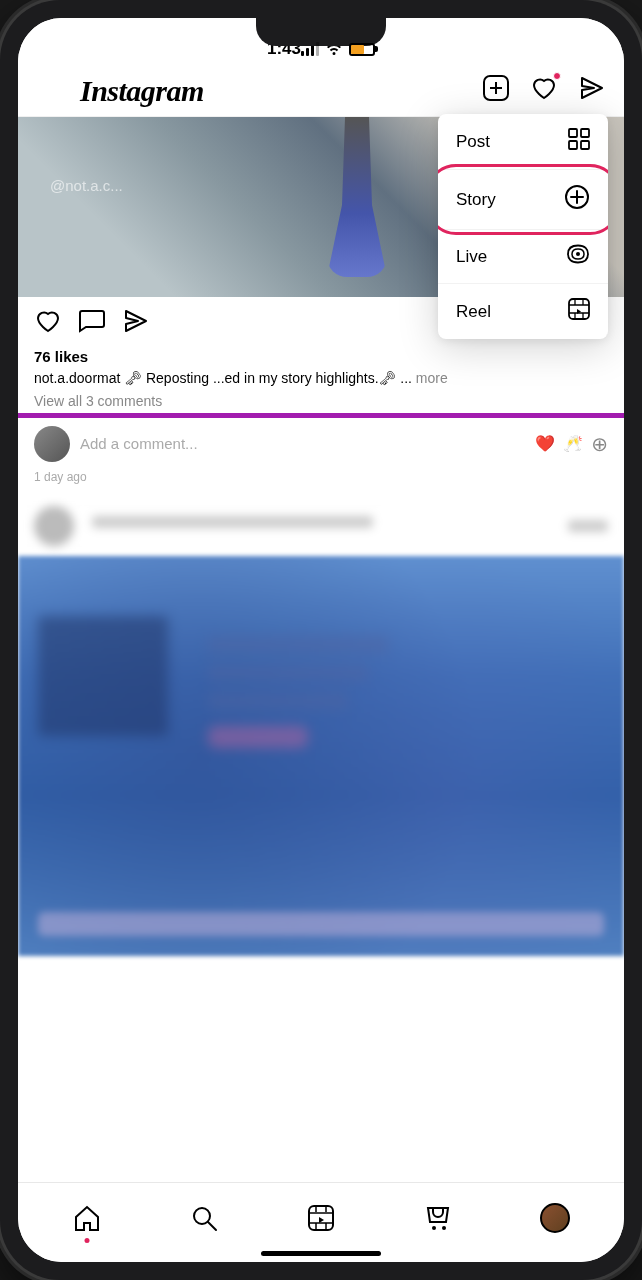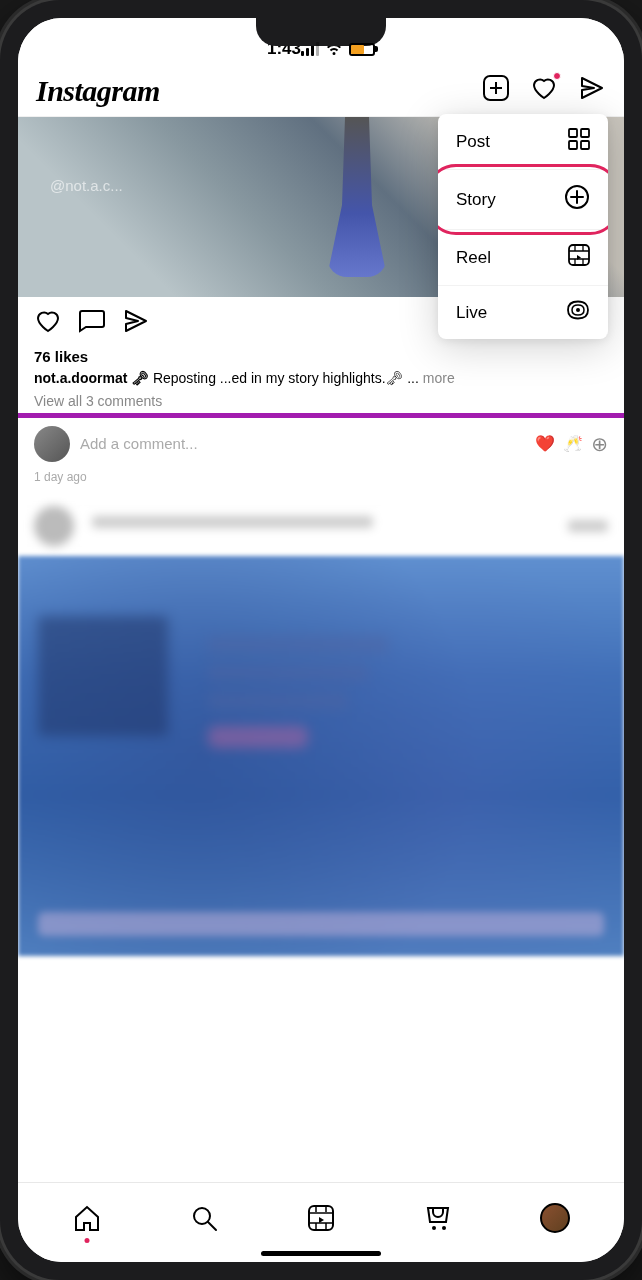--- a/index.html
+++ b/index.html
@@ -130,20 +130,21 @@
       border-bottom: 1px solid #f0f0f0;
     }
 
     .header-logo {
       font-size: 30px;
       font-family: 'Georgia', serif;
       font-style: italic;
       font-weight: 700;
       color: #000;
       letter-spacing: -0.5px;
+      margin-left: 44px;
     }
 
     .header-icons {
       display: flex;
       align-items: center;
       gap: 20px;
     }
 
     .header-icon {
       font-size: 24px;
@@ -284,21 +285,21 @@
     }
 
     .post-caption {
       padding: 0 16px 4px;
       font-size: 14px;
       color: #000;
       line-height: 1.4;
     }
 
     .post-caption .username {
-      font-weight: 700;
+      font-weight: 400;
     }
 
     .post-caption .more {
       color: #888;
     }
 
     .view-comments {
       padding: 0 16px 4px;
       font-size: 14px;
       color: #888;
@@ -662,38 +663,38 @@
           <span class="dropdown-item-icon">
             <svg width="26" height="26" viewBox="0 0 26 26" fill="none">
               <circle cx="13" cy="13" r="11" stroke="#000" stroke-width="2"></circle>
               <line x1="13" y1="7" x2="13" y2="19" stroke="#000" stroke-width="2" stroke-linecap="round"></line>
               <line x1="7" y1="13" x2="19" y2="13" stroke="#000" stroke-width="2" stroke-linecap="round"></line>
             </svg>
           </span>
         </div>
 
         <div class="dropdown-item">
+          <span class="dropdown-item-label">Live</span>
+          <span class="dropdown-item-icon">
+            <svg width="24" height="20" viewBox="0 0 24 20" fill="none">
+              <path d="M2 10 C2 5 5 1.5 12 1.5 C19 1.5 22 5 22 10 C22 15 19 18.5 12 18.5 C5 18.5 2 15 2 10z" stroke="#000" stroke-width="1.8" fill="none"></path>
+              <path d="M6 10 C6 7 8 5 12 5 C16 5 18 7 18 10 C18 13 16 15 12 15 C8 15 6 13 6 10z" stroke="#000" stroke-width="1.5" fill="none"></path>
+              <circle cx="12" cy="10" r="2" fill="#000"></circle>
+            </svg>
+          </span>
+        </div>
+
+        <div class="dropdown-item">
           <span class="dropdown-item-label">Reel</span>
           <span class="dropdown-item-icon">
             <svg width="22" height="22" viewBox="0 0 22 22" fill="none">
               <rect x="1" y="1" width="20" height="20" rx="4" stroke="#000" stroke-width="1.8"></rect>
               <path d="M1 7h20M1 15h20M7 1v6M15 1v6M7 15v6M15 15v6" stroke="#000" stroke-width="1.3"></path>
               <path d="M9 11l4 2.5-4 2.5z" fill="#000"></path>
             </svg>
           </span>
         </div>
 
-        <div class="dropdown-item">
-          <span class="dropdown-item-label">Live</span>
-          <span class="dropdown-item-icon">
-            <svg width="24" height="20" viewBox="0 0 24 20" fill="none">
-              <path d="M2 10 C2 5 5 1.5 12 1.5 C19 1.5 22 5 22 10 C22 15 19 18.5 12 18.5 C5 18.5 2 15 2 10z" stroke="#000" stroke-width="1.8" fill="none"></path>
-              <path d="M6 10 C6 7 8 5 12 5 C16 5 18 7 18 10 C18 13 16 15 12 15 C8 15 6 13 6 10z" stroke="#000" stroke-width="1.5" fill="none"></path>
-              <circle cx="12" cy="10" r="2" fill="#000"></circle>
-            </svg>
-          </span>
-        </div>
-
       </div>
     </div>
 
   </div>
 </div>
 
 </body></html>

